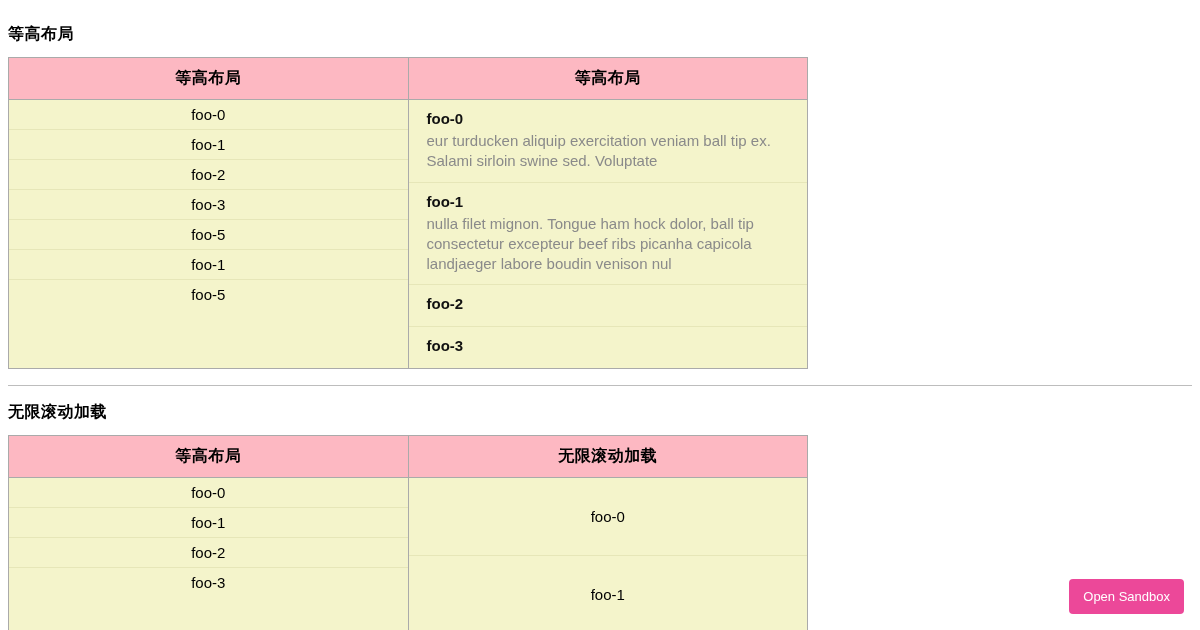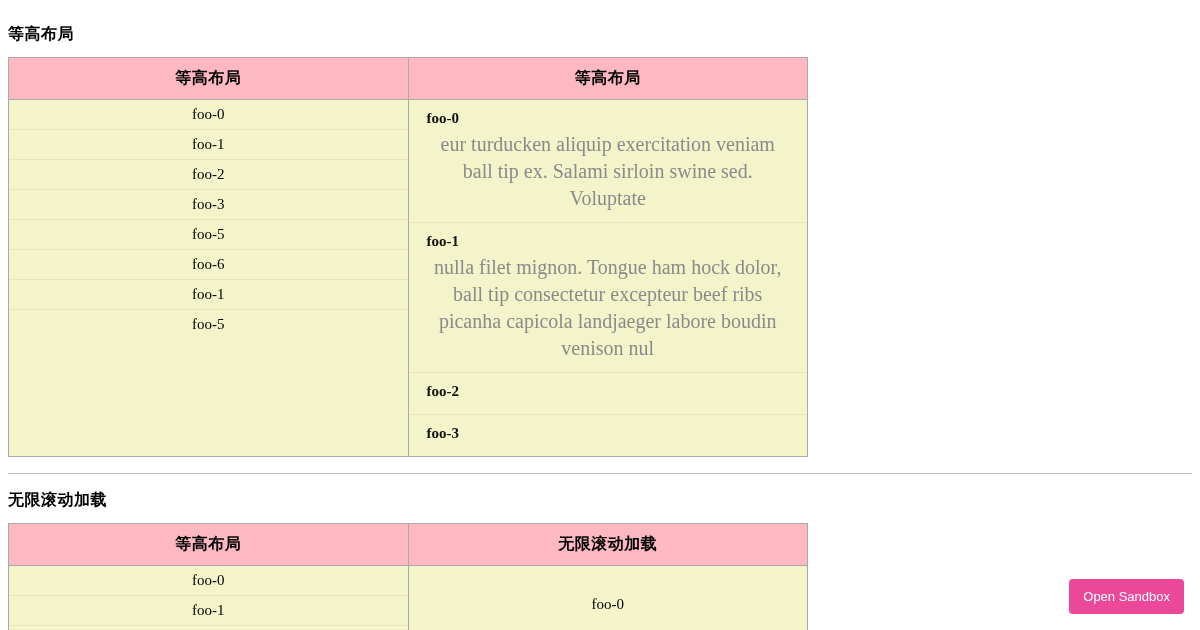--- a/index.html
+++ b/index.html
@@ -1,48 +1,47 @@
 <!DOCTYPE html>
 <html><head>
 <meta charset="utf-8">
 <style>
-* { box-sizing: border-box; margin: 0; padding: 0; font-family: Liberation Serif, serif; }
+* { box-sizing: border-box; margin: 0; padding: 0; }
 body { font-family: Arial, Helvetica, sans-serif; font-size: 16px; color: #000; padding: 8px; background: #fff; }
 h2 { font-weight: bold; font-size: 16px; margin: 16px 0 12px 0; letter-spacing: 0.5px; }
 .table-wrap { display: flex; width: 800px; border: 1px solid #aaa; margin-bottom: 12px; }
 .col { flex: 1; display: flex; flex-direction: column; }
 .col + .col { border-left: 1px solid #aaa; }
 .col-header { background: #fdb8c2; text-align: center; font-weight: bold; padding: 10px 6px; border-bottom: 1px solid #aaa; letter-spacing: 0.5px; }
 .col-body { flex: 1; overflow-y: auto; background: #f4f4cb; }
 .table-wrap.fixed .col-body { height: 290px; }
 .cell-simple { padding: 6px 8px; text-align: center; border-bottom: 1px solid #e6e6b8; font-size: 15px; }
 .cell-simple:last-child { border-bottom: none; }
 .cell-detail { padding: 10px 18px; border-bottom: 1px solid #e6e6b8; text-align: left; }
 .cell-detail:last-child { border-bottom: none; }
 .cell-detail .title { font-weight: bold; color: #111; font-size: 15px; margin-bottom: 4px; }
-.cell-detail .desc { color: #8a8a8a; font-size: 20px; line-height: 1.35; text-align: center; }
+.cell-detail .desc { color: #8a8a8a; font-size: 15px; line-height: 1.35; }
 .cell-tall { padding: 30px 8px; text-align: center; border-bottom: 1px solid #e6e6b8; font-size: 15px; }
 .cell-tall:last-child { border-bottom: none; }
 hr { border: none; border-top: 1px solid #bdbdbd; margin: 16px 0 0 0; }
 .sandbox-btn { position: fixed; right: 16px; bottom: 16px; background: #ec4899; color: #fff; font-size: 13px; padding: 10px 14px; border-radius: 4px; border: none; cursor: pointer; font-family: inherit; }
 </style>
 </head>
 <body>
 
 <h2>等高布局</h2>
 <div class="table-wrap fixed">
   <div class="col">
     <div class="col-header">等高布局</div>
     <div class="col-body" id="s1-left">
         <div class="cell-simple">foo-0</div>
         <div class="cell-simple">foo-1</div>
         <div class="cell-simple">foo-2</div>
         <div class="cell-simple">foo-3</div>
         <div class="cell-simple">foo-5</div>
-        <div class="cell-simple">foo-6</div>
         <div class="cell-simple">foo-1</div>
         <div class="cell-simple">foo-5</div>
       </div>
   </div>
   <div class="col">
     <div class="col-header">等高布局</div>
     <div class="col-body" id="s1-right">
         <div class="cell-detail">
           <div class="title">foo-0</div>
           <div class="desc">eur turducken aliquip exercitation veniam ball tip ex. Salami sirloin swine sed. Voluptate</div>

